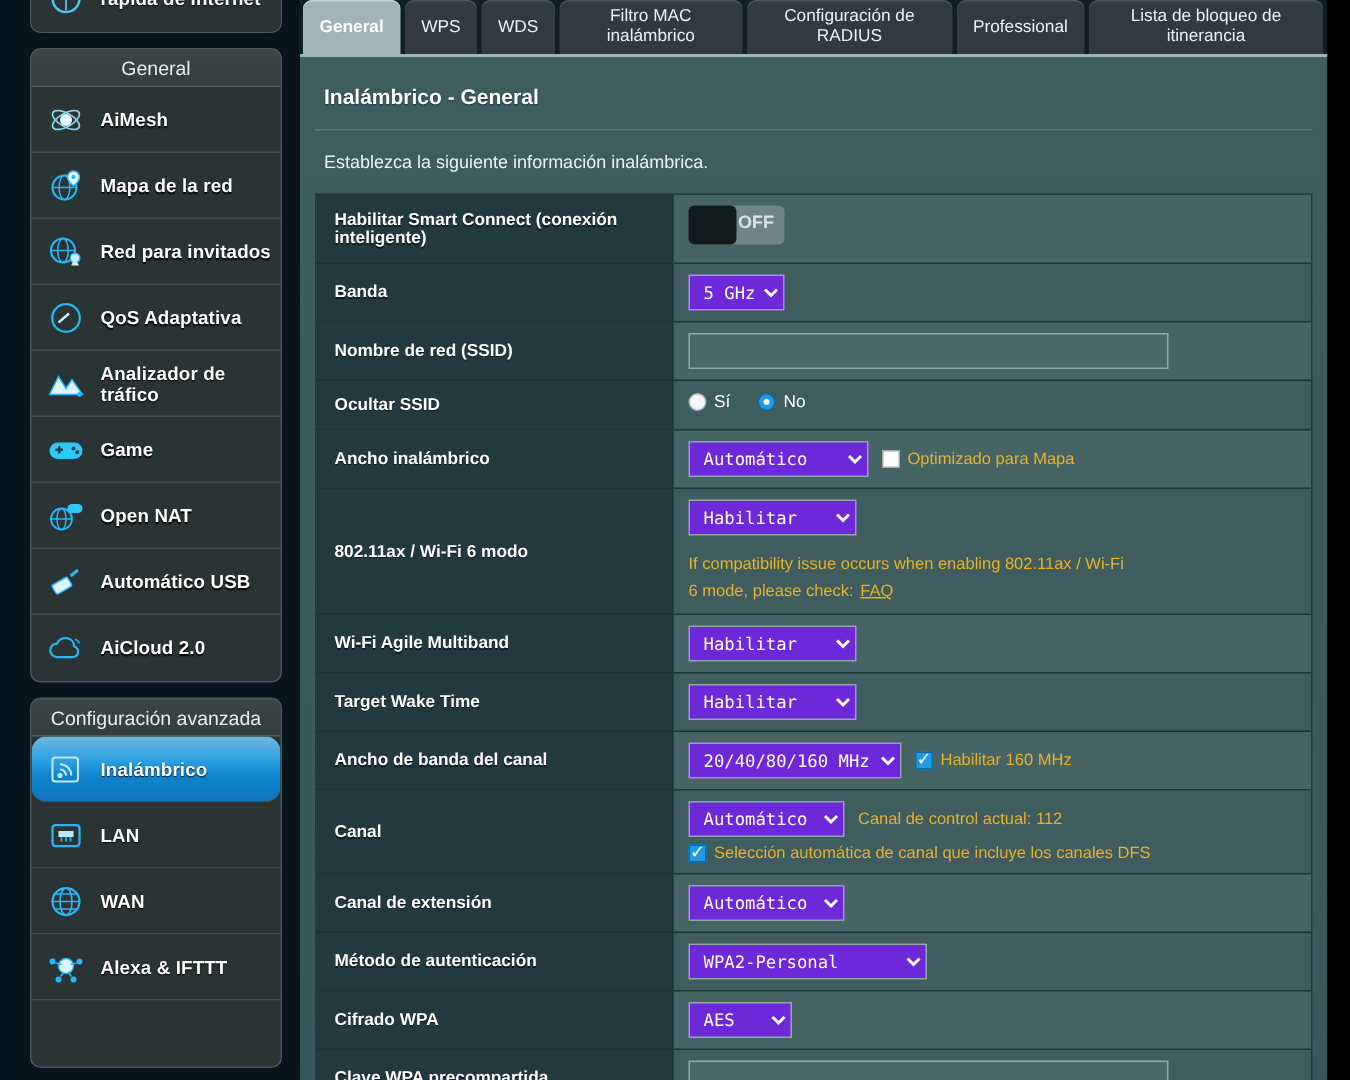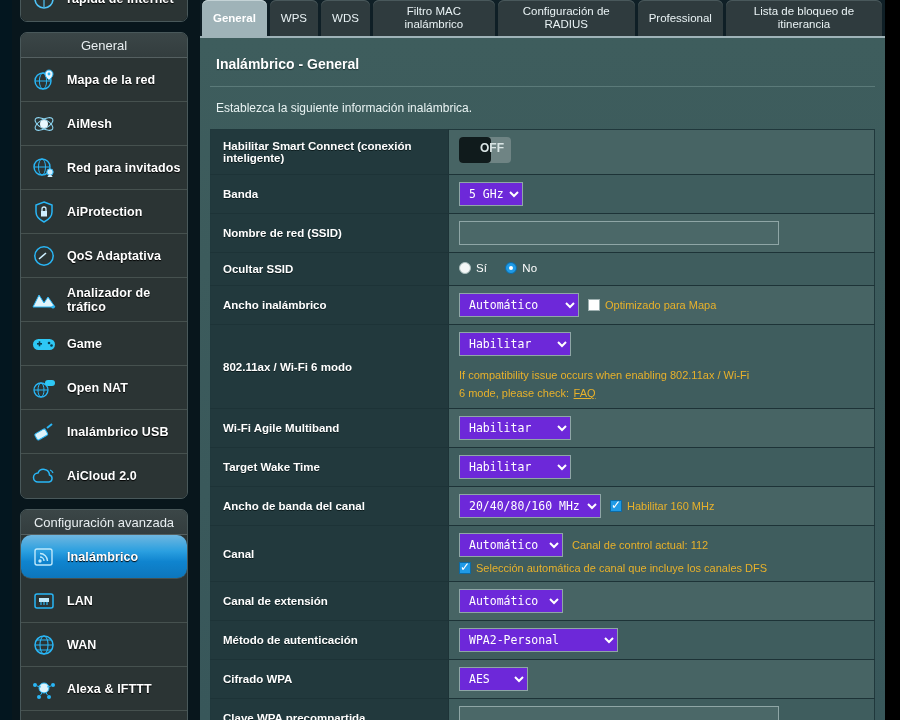--- a/index.html
+++ b/index.html
@@ -157,21 +157,21 @@
     color: #ffffff;
     height: 24px;
     padding: 0 6px;
     font-size: 12px;
     outline: none;
   }
   input.txt.wide { width: 320px; }
 
   .toggle {
     display: inline-flex; align-items: center;
-    width: 52px; height: 26px;
+    width: 64px; height: 26px;
     background: #6f8484;
     border-radius: 4px;
     position: relative;
     cursor: pointer;
   }
   .toggle .knob {
     width: 32px; height: 26px;
     background: #101b1c;
     border-radius: 4px;
     position: absolute; left: 0; top: 0;
@@ -232,64 +232,54 @@
         <span class="lbl">rápida de Internet</span>
       </div>
     </div>
 
     <div class="side-group">
       <div class="group-title">General</div>
 
       <div class="side-item">
         <span class="ico">
           <svg width="26" height="26" viewBox="0 0 26 26">
+              <ellipse cx="13" cy="13" rx="10" ry="4.5" fill="none" stroke="#8fd8f5" stroke-width="1.1" transform="rotate(30 13 13)"></ellipse>
+              <ellipse cx="13" cy="13" rx="10" ry="4.5" fill="none" stroke="#8fd8f5" stroke-width="1.1" transform="rotate(-30 13 13)"></ellipse>
+              <circle cx="13" cy="13" r="4" fill="#e8f8ff"></circle>
+            </svg>
+        </span>
+        <span class="lbl">AiMesh</span>
+      </div>
+
+      <div class="side-item">
+        <span class="ico">
+          <svg width="26" height="26" viewBox="0 0 26 26">
               <circle cx="12" cy="14" r="8" fill="none" stroke="#29b6f6" stroke-width="1.4"></circle>
               <ellipse cx="12" cy="14" rx="3.6" ry="8" fill="none" stroke="#29b6f6" stroke-width="1"></ellipse>
               <path d="M4 14h16" stroke="#29b6f6" stroke-width="1"></path>
               <path d="M18 3c2.2 0 4 1.8 4 4 0 3-4 6-4 6s-4-3-4-6c0-2.2 1.8-4 4-4z" fill="#e6f6ff" stroke="#29b6f6" stroke-width="1"></path>
               <circle cx="18" cy="7" r="1.4" fill="#29b6f6"></circle>
             </svg>
         </span>
         <span class="lbl">Mapa de la red</span>
       </div>
 
       <div class="side-item">
         <span class="ico">
           <svg width="26" height="26" viewBox="0 0 26 26">
-              <ellipse cx="13" cy="13" rx="10" ry="4.5" fill="none" stroke="#8fd8f5" stroke-width="1.1" transform="rotate(30 13 13)"></ellipse>
-              <ellipse cx="13" cy="13" rx="10" ry="4.5" fill="none" stroke="#8fd8f5" stroke-width="1.1" transform="rotate(-30 13 13)"></ellipse>
-              <circle cx="13" cy="13" r="4" fill="#e8f8ff"></circle>
-            </svg>
-        </span>
-        <span class="lbl">AiMesh</span>
-      </div>
-
-      <div class="side-item">
-        <span class="ico">
-          <svg width="26" height="26" viewBox="0 0 26 26">
               <circle cx="11" cy="12" r="8" fill="none" stroke="#29b6f6" stroke-width="1.4"></circle>
               <ellipse cx="11" cy="12" rx="3.5" ry="8" fill="none" stroke="#29b6f6" stroke-width="1"></ellipse>
               <path d="M3 12h16" stroke="#29b6f6" stroke-width="1"></path>
               <circle cx="19" cy="17" r="3.2" fill="#cfefff" stroke="#29b6f6" stroke-width="1"></circle>
               <path d="M16.5 22c.4-1.8 1.4-2.6 2.5-2.6s2.1.8 2.5 2.6z" fill="#cfefff"></path>
             </svg>
         </span>
         <span class="lbl">Red para invitados</span>
       </div>
 
-      <div class="side-item">
-        <span class="ico">
-          <svg width="26" height="26" viewBox="0 0 26 26">
-              <path d="M13 3l8 3v7c0 5-4 8-8 10-4-2-8-5-8-10V6z" fill="none" stroke="#29b6f6" stroke-width="1.5"></path>
-              <rect x="10" y="12" width="6" height="5.5" fill="#cfefff"></rect>
-              <path d="M11 12v-2a2 2 0 014 0v2" fill="none" stroke="#cfefff" stroke-width="1.3"></path>
-            </svg>
-        </span>
-        <span class="lbl">AiProtection</span>
-      </div>
 
       <div class="side-item">
         <span class="ico">
           <svg width="26" height="26" viewBox="0 0 26 26">
               <circle cx="13" cy="13" r="9.2" fill="none" stroke="#29b6f6" stroke-width="1.5"></circle>
               <path d="M8 16l7-6" stroke="#cfefff" stroke-width="1.6" fill="none"></path>
             </svg>
         </span>
         <span class="lbl">QoS Adaptativa</span>
       </div>
@@ -329,21 +319,21 @@
         <span class="lbl">Open NAT</span>
       </div>
 
       <div class="side-item">
         <span class="ico">
           <svg width="26" height="26" viewBox="0 0 26 26">
               <rect x="4" y="12" width="12" height="7" rx="1.5" fill="#dff3fb" stroke="#29b6f6" stroke-width="1" transform="rotate(-30 10 15)"></rect>
               <path d="M16 9l5-4" stroke="#29b6f6" stroke-width="2"></path>
             </svg>
         </span>
-        <span class="lbl">Inalámbrico USB</span>
+        <span class="lbl">Automático USB</span>
       </div>
 
       <div class="side-item">
         <span class="ico">
           <svg width="26" height="26" viewBox="0 0 26 26">
               <path d="M7 19a4.5 4.5 0 010-9 6 6 0 0111.5 2A3.6 3.6 0 0118 19z" fill="none" stroke="#29b6f6" stroke-width="1.5"></path>
               <path d="M19 7a5 5 0 013 3" stroke="#29b6f6" stroke-width="1.2" fill="none"></path>
             </svg>
         </span>
         <span class="lbl">AiCloud 2.0</span>

